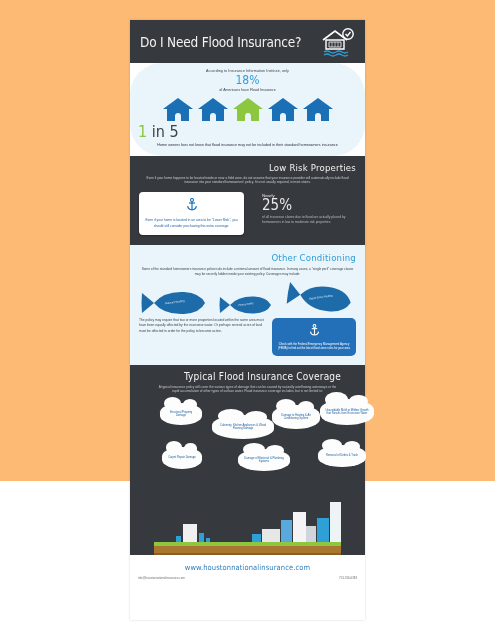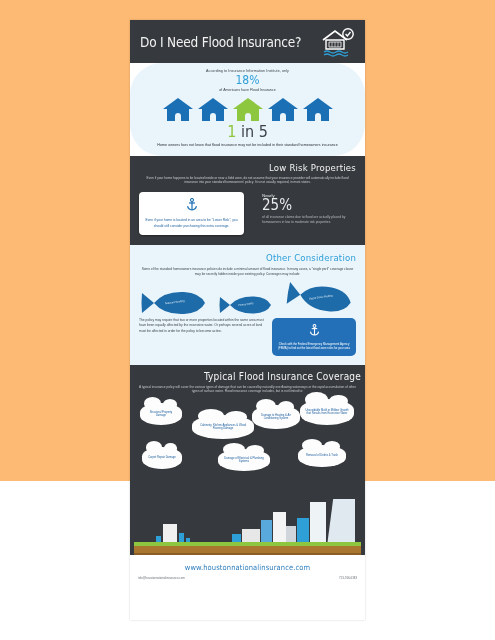--- a/index.html
+++ b/index.html
@@ -56,21 +56,21 @@
   .house .body {
     position: absolute; left: 4px; top: 10px; width: 22px; height: 13px; background: #1a6fb5;
   }
   .house .door {
     position: absolute; left: 12px; top: 15px; width: 6px; height: 8px; background: #e9f4fb;
     border-radius: 3px 3px 0 0;
   }
   .house.green .roof { border-bottom-color: #8dc63f; }
   .house.green .body { background: #8dc63f; }
   .onein {
-    text-align: center; margin: 2px 0 3px;
+    margin: 2px 0 3px;
     font-family: "DejaVu Sans Condensed", "Liberation Sans Narrow", "Liberation Sans", sans-serif;
     font-size: 16px; line-height: 1; color: #3d4349;
   }
   .onein .one { color: #8dc63f; }
   .stat-foot { font-size: 3.7px; color: #2b3136; text-align: center; line-height: 1.6; padding: 0 8px; }
 
   
   .lowrisk { padding: 6px 9px 10px; }
   .lowrisk .sec-title { font-size: 9.5px; color: #f4f4f4; margin-bottom: 3px; }
   .lowrisk .blurb { color: #c9ccd0; padding: 0 4px; }
@@ -107,21 +107,21 @@
   .bottom-row { display: flex; gap: 6px; align-items: flex-start; margin-top: -4px; }
   .policy-note { flex: 1; font-size: 3.3px; line-height: 1.7; color: #3c4349; }
   .fema {
     width: 84px; background: #2470b8; border-radius: 5px; padding: 4px 5px 5px;
     text-align: center; color: #fff;
   }
   .fema .anchor { margin: 0 auto 2px; display: block; }
   .fema p { font-size: 2.8px; line-height: 1.6; }
 
   
-  .coverage { padding: 6px 4px 0; position: relative; }
+  .coverage { padding: 6px 24px 0; position: relative; }
   .coverage .sec-title { font-size: 10px; color: #f4f4f4; margin-bottom: 3px; }
   .coverage .blurb { color: #c7cacd; padding: 0 1px; }
   .cloudfield { position: relative; height: 95px; margin-top: 5px; }
   .cloud {
     position: absolute; background: #fdfdfd; color: #1a5d9e;
     display: flex; align-items: center; justify-content: center;
     text-align: center; font-size: 2.7px; line-height: 1.3;
     border-radius: 50% / 42%; padding: 3px 5px;
   }
   .cloud::before, .cloud::after {
@@ -232,21 +232,21 @@
 
         <div class="nearly">
           <div class="lbl">Nearly</div>
           <div class="num">25%</div>
           <p>of all insurance claims due to flood are actually placed by homeowners in low to moderate risk properties</p>
         </div>
       </div>
     </div>
 
     <div class="sec light other">
-      <div class="sec-title">Other Consideration</div>
+      <div class="sec-title">Other Conditioning</div>
       <div class="tiny blurb">Some of the standard homeowners insurance policies do include a minimal amount of flood insurance. In many cases, a "single peril" coverage clause may be secretly hidden inside your existing policy. Coverages may include:</div>
 
       <div class="fish-row">
         <div class="fish fish1" style="left:2px; top:6px; width:68px; height:30px;">
           <svg width="68" height="30" viewBox="0 0 68 30">
             <path d="M13 15 q10-12 30-11 q16 1 21 11 q-5 10-21 11 q-20 1-30-11 z" fill="#1d6ba8"></path>
             <path d="M13 15 L1 5 q-1 10 0 20 z" fill="#1d6ba8"></path>
           </svg>
           <span class="flabel">Natural Flooding</span>
         </div>

